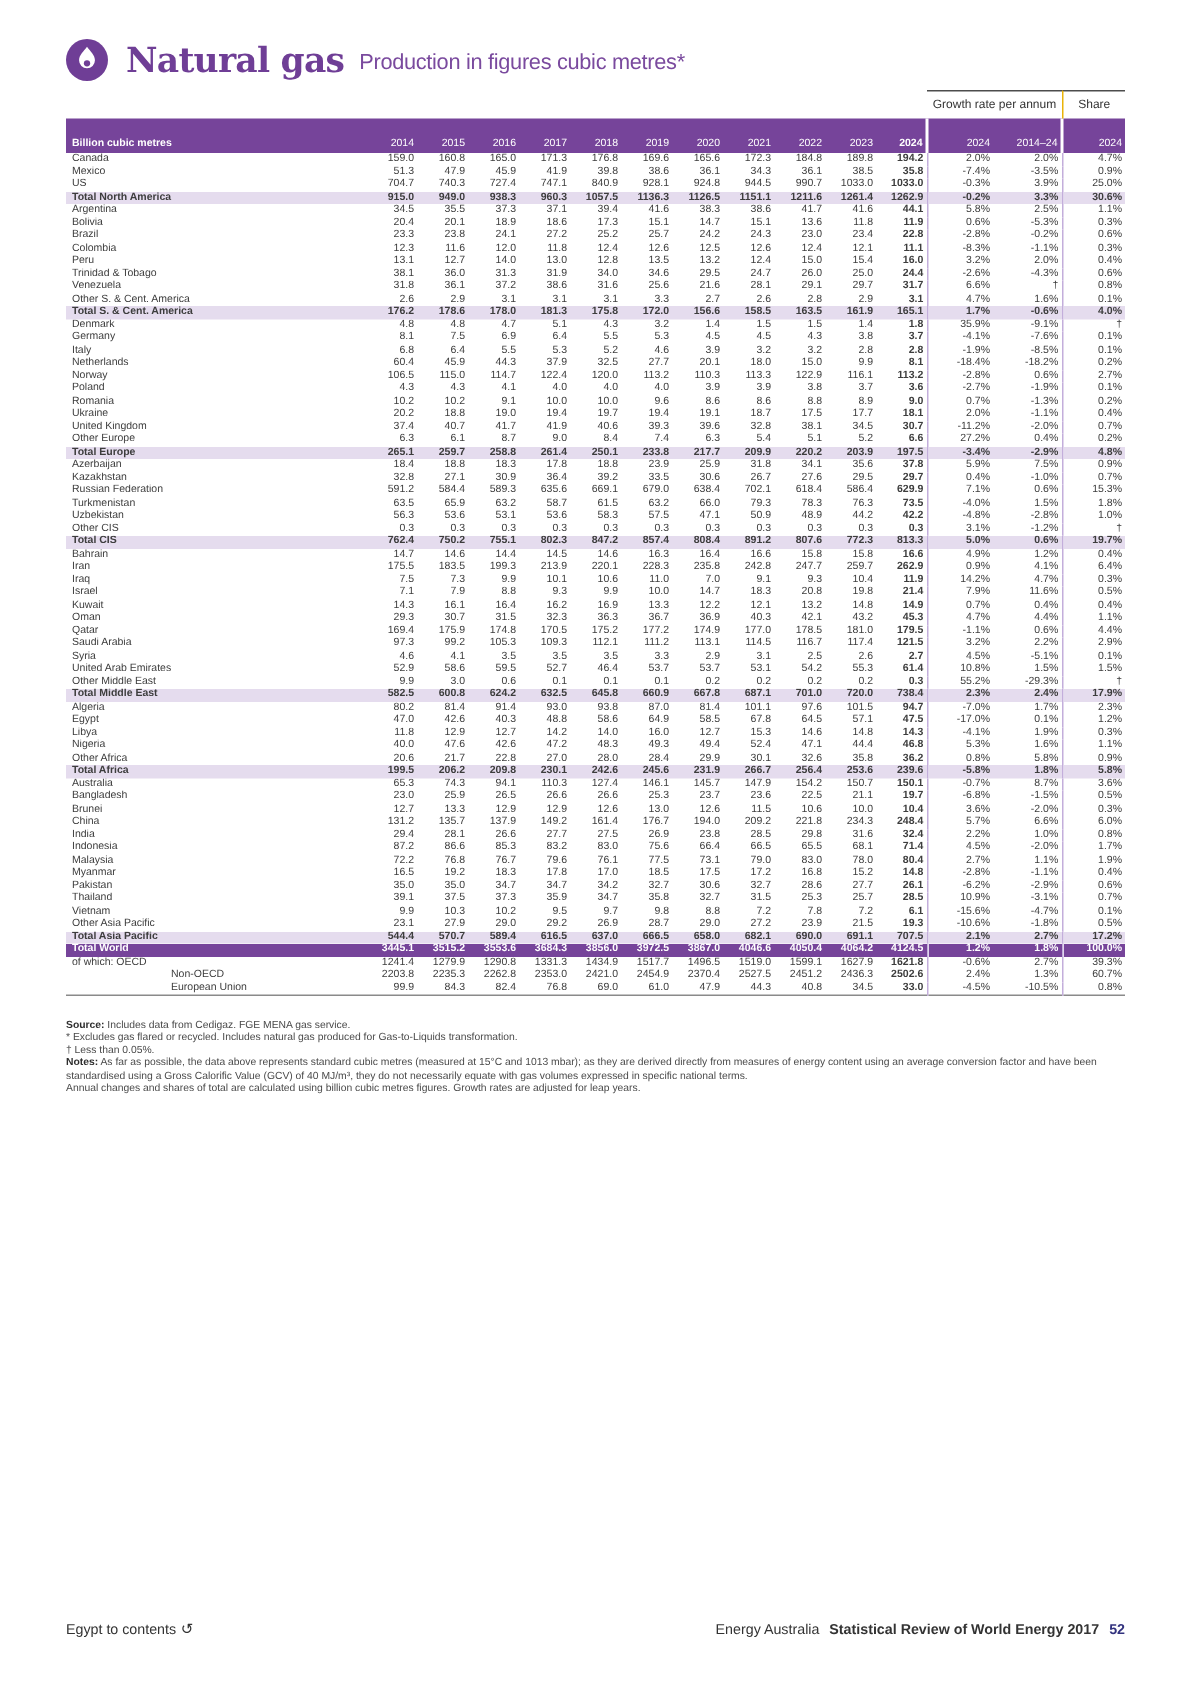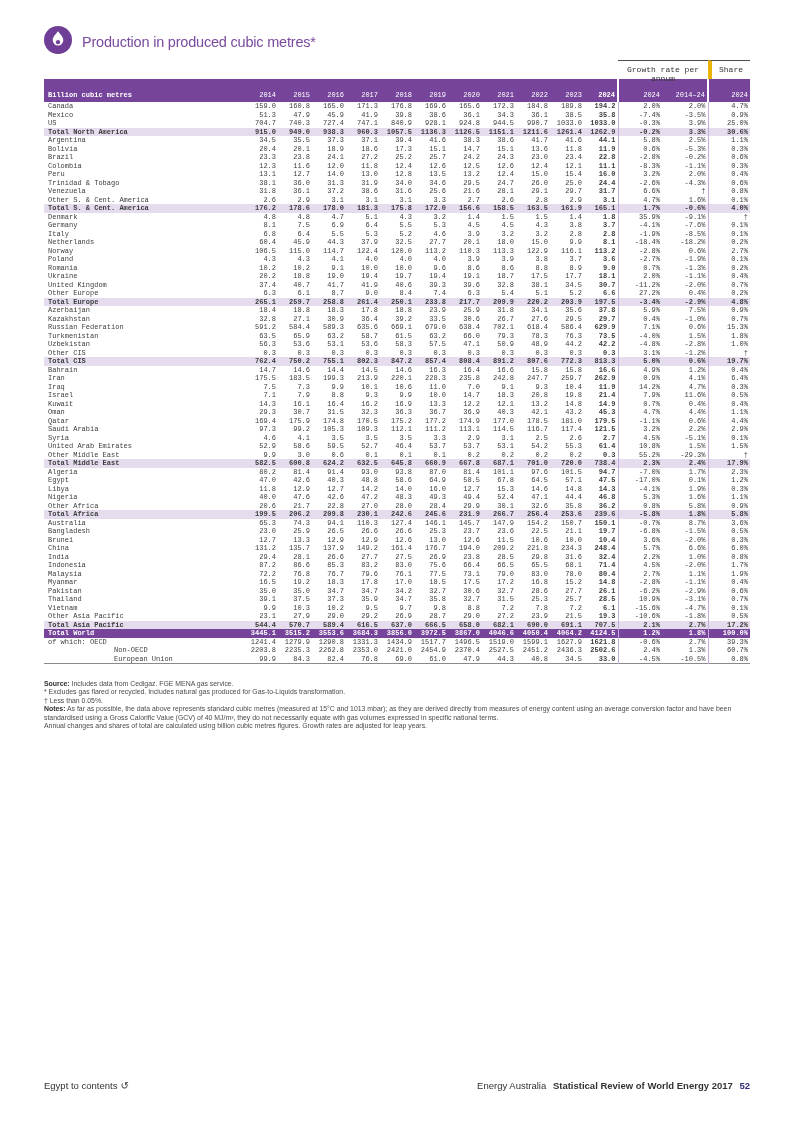--- a/index.html
+++ b/index.html
@@ -10,28 +10,28 @@
     color:#3d3d3d; overflow:hidden;
   }
   .titlebar { position:absolute; top:26px; left:44px; display:flex; align-items:center; }
   .flame-badge { width:28px; height:28px; display:block; }
   .title {
     font-family:"DejaVu Serif", serif; font-weight:bold; font-size:23px;
     color:#6f3e96; margin-left:12px; letter-spacing:-0.5px;
   }
   .subtitle { font-size:14.5px; color:#7a4a9e; margin-left:10px; margin-top:3px; letter-spacing:-0.2px; }
 
-  .table-area { position:absolute; top:60px; left:44px; width:706px;font-family:Liberation Mono, monospace; }
+  .table-area { position:absolute; top:60px; left:44px; width:706px; }
   .top-strip { display:flex; height:19px; font-size:8px; color:#333; }
   .top-strip .spacer { width:574px; }
   .top-strip .gbox {
     width:90px; border-top:1px solid #4d4d4d; text-align:center; padding-top:4px;
   }
   .top-strip .sbox {
-    width:42px; border-top:1px solid #4d4d4d; border-left:4px solid #eab308;
+    width:42px; border-top:1px solid #4d4d4d; border-left:1px solid #eab308;
     text-align:center; padding-top:4px;
   }
 
   table { border-collapse:collapse; table-layout:fixed; width:706px; font-size:7px; border-bottom:1px solid #8a8a8a; }
   col.w-label { width:200px; }
   col.w-year  { width:34px; }
   col.w-g1    { width:44px; }
   col.w-g2    { width:46px; }
   col.w-share { width:42px; }
 
@@ -69,21 +69,22 @@
 <body>
 
 <div class="titlebar">
   <span class="flame-badge">
     <svg viewBox="0 0 28 28" width="28" height="28">
       <circle cx="14" cy="14" r="14" fill="#6f3e96"></circle>
       <path d="M14 5.2c2.2 3 5.3 5.6 5.3 9a5.3 5.3 0 0 1-10.6 0c0-3.4 3.1-6 5.3-9z" fill="#ffffff"></path>
       <circle cx="14" cy="16.2" r="2.1" fill="#6f3e96"></circle>
     </svg>
   </span>
-  <span class="subtitle">Production in produced cubic metres*</span>
+  <span class="title">Natural gas</span>
+  <span class="subtitle">Production in figures cubic metres*</span>
 </div>
 
 <div class="table-area">
   <div class="top-strip">
     <div class="spacer"></div>
     <div class="gbox">Growth rate per annum</div>
     <div class="sbox">Share</div>
   </div>
   <table id="prod-table">
       <colgroup>

